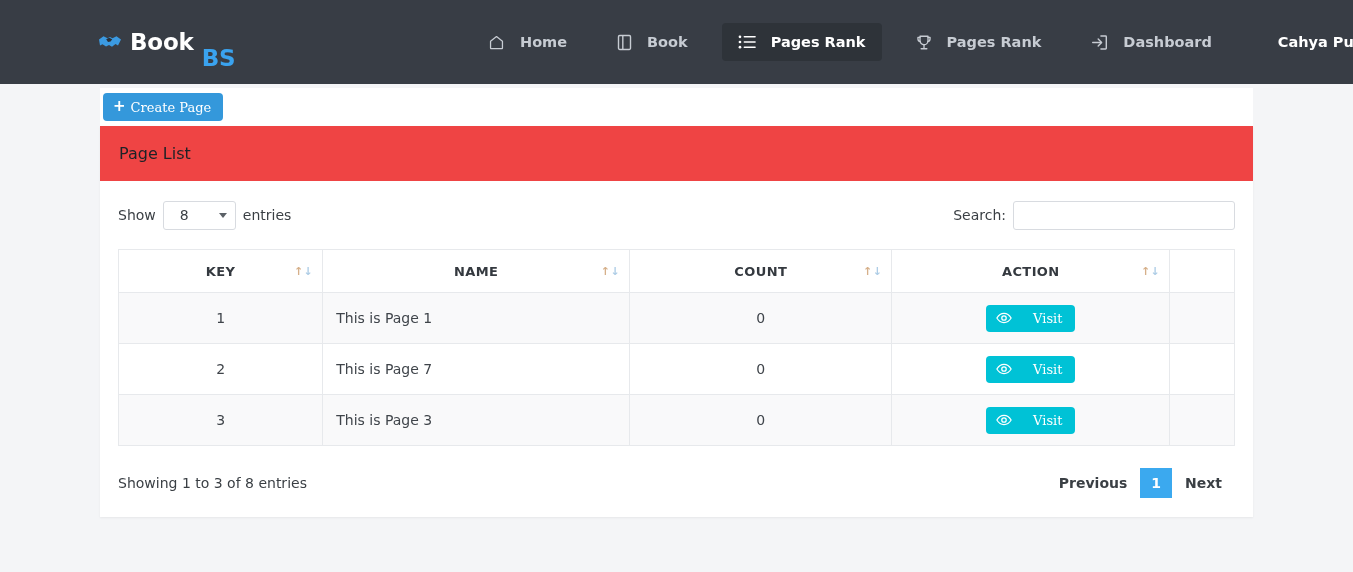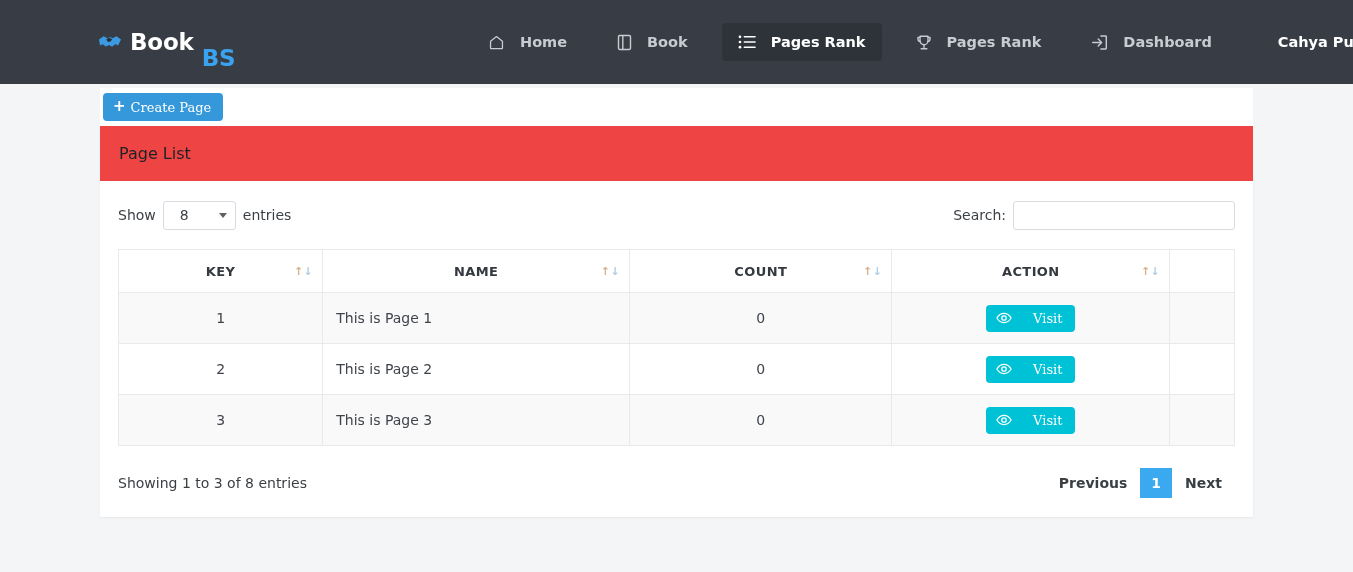--- a/index.html
+++ b/index.html
@@ -419,21 +419,21 @@
                 </svg>
               </span>
               <span>Visit</span>
             </button>
           </td>
           <td></td>
         </tr>
 
         <tr class="even">
           <td>2</td>
-          <td class="col-name">This is Page 2</td>
+          <td class="col-name">This is Page 7</td>
           <td>0</td>
           <td>
             <button class="btn-visit">
               <span>
                 <svg width="16" height="12" viewBox="0 0 18 12" fill="none" stroke="#ffffff" stroke-width="1.4">
                   <path d="M1 6 C3.5 1.8 6.2 0.8 9 0.8 C11.8 0.8 14.5 1.8 17 6 C14.5 10.2 11.8 11.2 9 11.2 C6.2 11.2 3.5 10.2 1 6 Z"></path>
                   <circle cx="9" cy="6" r="2.5"></circle>
                 </svg>
               </span>
               <span>Visit</span>

